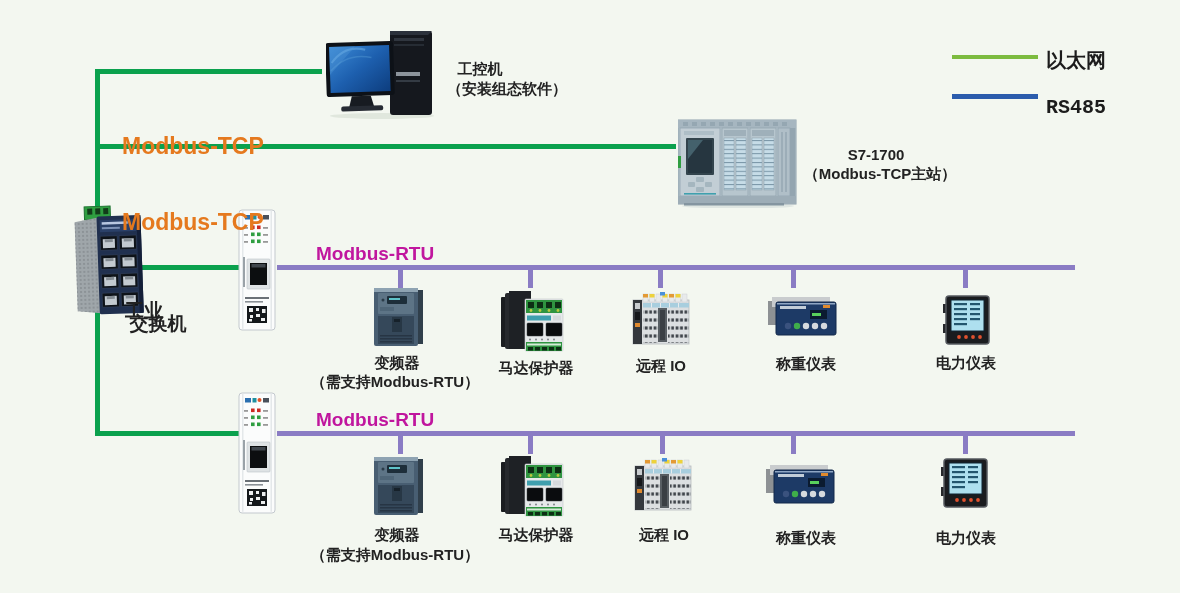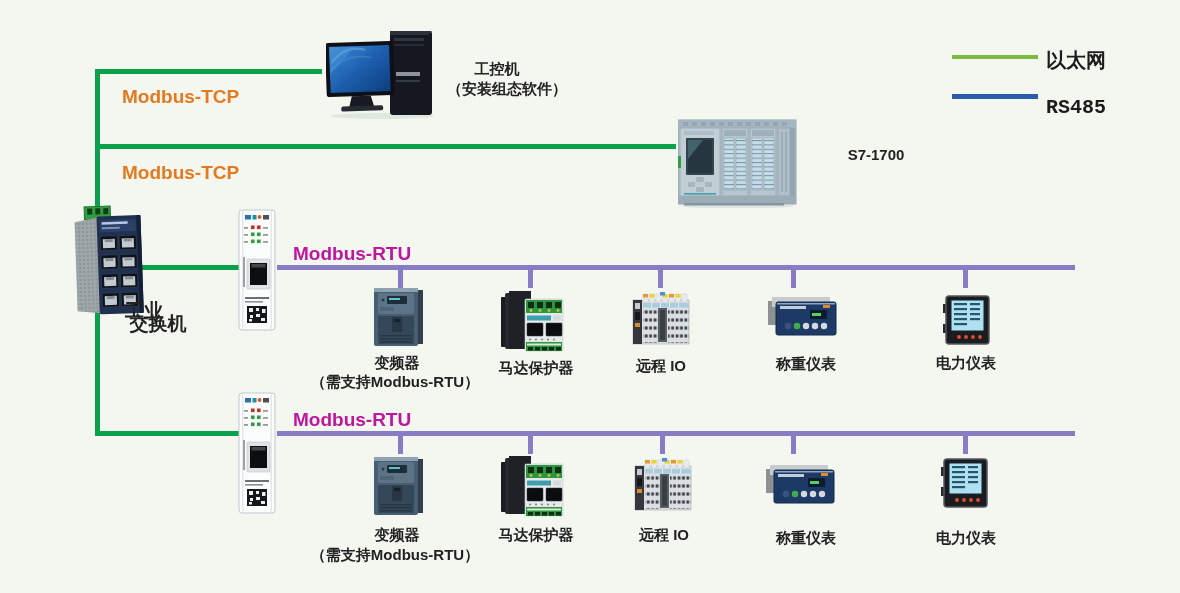--- a/index.html
+++ b/index.html
@@ -1,21 +1,21 @@
 <!DOCTYPE html>
 <html style="--bg: #f3f7f0; --ethernet: #0aa14d; --legendGreen: #7cbb3f; --rs485: #2b5cac; --bus: #8a7cc4; --tcpText: #e5791e; --rtuText: #c0169e; --label: #222222;"><head>
 <meta charset="utf-8">
 <style>
   html,body{margin:0;padding:0;}
   #canvas{position:relative;width:1180px;height:593px;background:var(--bg,#f3f7f0);font-family:"Liberation Sans","DejaVu Sans",sans-serif;overflow:hidden;}
   .abs{position:absolute;}
   .lbl{position:absolute;color:var(--label,#222);font-size:15px;font-weight:600;white-space:nowrap;}
   .ctr{transform:translateX(-50%);}
-  .tcp{position:absolute;font-weight:700;font-size:19px;color:var(--tcpText);white-space:nowrap;}
-  .rtu{position:absolute;font-weight:700;font-size:19px;color:var(--rtuText);white-space:nowrap;}
+  .tcp{position:absolute;font-weight:700;font-size:23px;color:var(--tcpText);white-space:nowrap;margin-top:47px;}
+  .rtu{position:absolute;font-weight:700;font-size:19px;color:var(--rtuText);white-space:nowrap;margin-left:23px;}
   .leg{position:absolute;color:#1c1c1c;font-size:20px;font-weight:600;white-space:nowrap;font-family:Liberation Mono, monospace;}
   .big{font-size:19px;}
   .tilt{transform:rotate(-2deg);}
 </style>
 </head>
 <body>
 
 <div id="canvas">
 
   <svg width="0" height="0" style="position:absolute" aria-hidden="true">
@@ -375,23 +375,24 @@
       </svg></div>
   <div class="abs" style="left:939px;top:457px"><svg width="50" height="52" viewBox="0 0 50 52">
         <use href="#dev-pmeter"></use>
       </svg></div>
 
   <div class="tcp" style="left:122px;top:86px">Modbus-TCP</div>
   <div class="tcp" style="left:122px;top:162px">Modbus-TCP</div>
   <div class="rtu" style="left:293px;top:243px">Modbus-RTU</div>
   <div class="rtu" style="left:293px;top:409px">Modbus-RTU</div>
 
-  <div class="lbl ctr" style="left:497px;top:60px">工控机</div>
+  <div class="lbl ctr" style="left:480px;top:60px">工控机</div>
   <div class="lbl ctr" style="left:507px;top:80px">（安装组态软件）</div>
   <div class="lbl ctr" style="left:876px;top:146px;font-weight:700">S7-1700</div>
+  <div class="lbl ctr" style="left:880px;top:165px">（Modbus-TCP主站）</div>
   <div class="lbl ctr big" style="left:144px;top:298px">工业</div>
   <div class="lbl ctr big" style="left:158px;top:311px">交换机</div>
 
   <div class="leg" style="left:1046px;top:47px">以太网</div>
   <div class="leg" style="left:1046px;top:96px">RS485</div>
 
   <div class="lbl ctr" style="left:397px;top:354px">变频器</div>
   <div class="lbl ctr" style="left:395px;top:373px">（需支持Modbus-RTU）</div>
   <div class="lbl ctr" style="left:536px;top:359px">马达保护器</div>
   <div class="lbl ctr" style="left:661px;top:357px">远程 IO</div>

